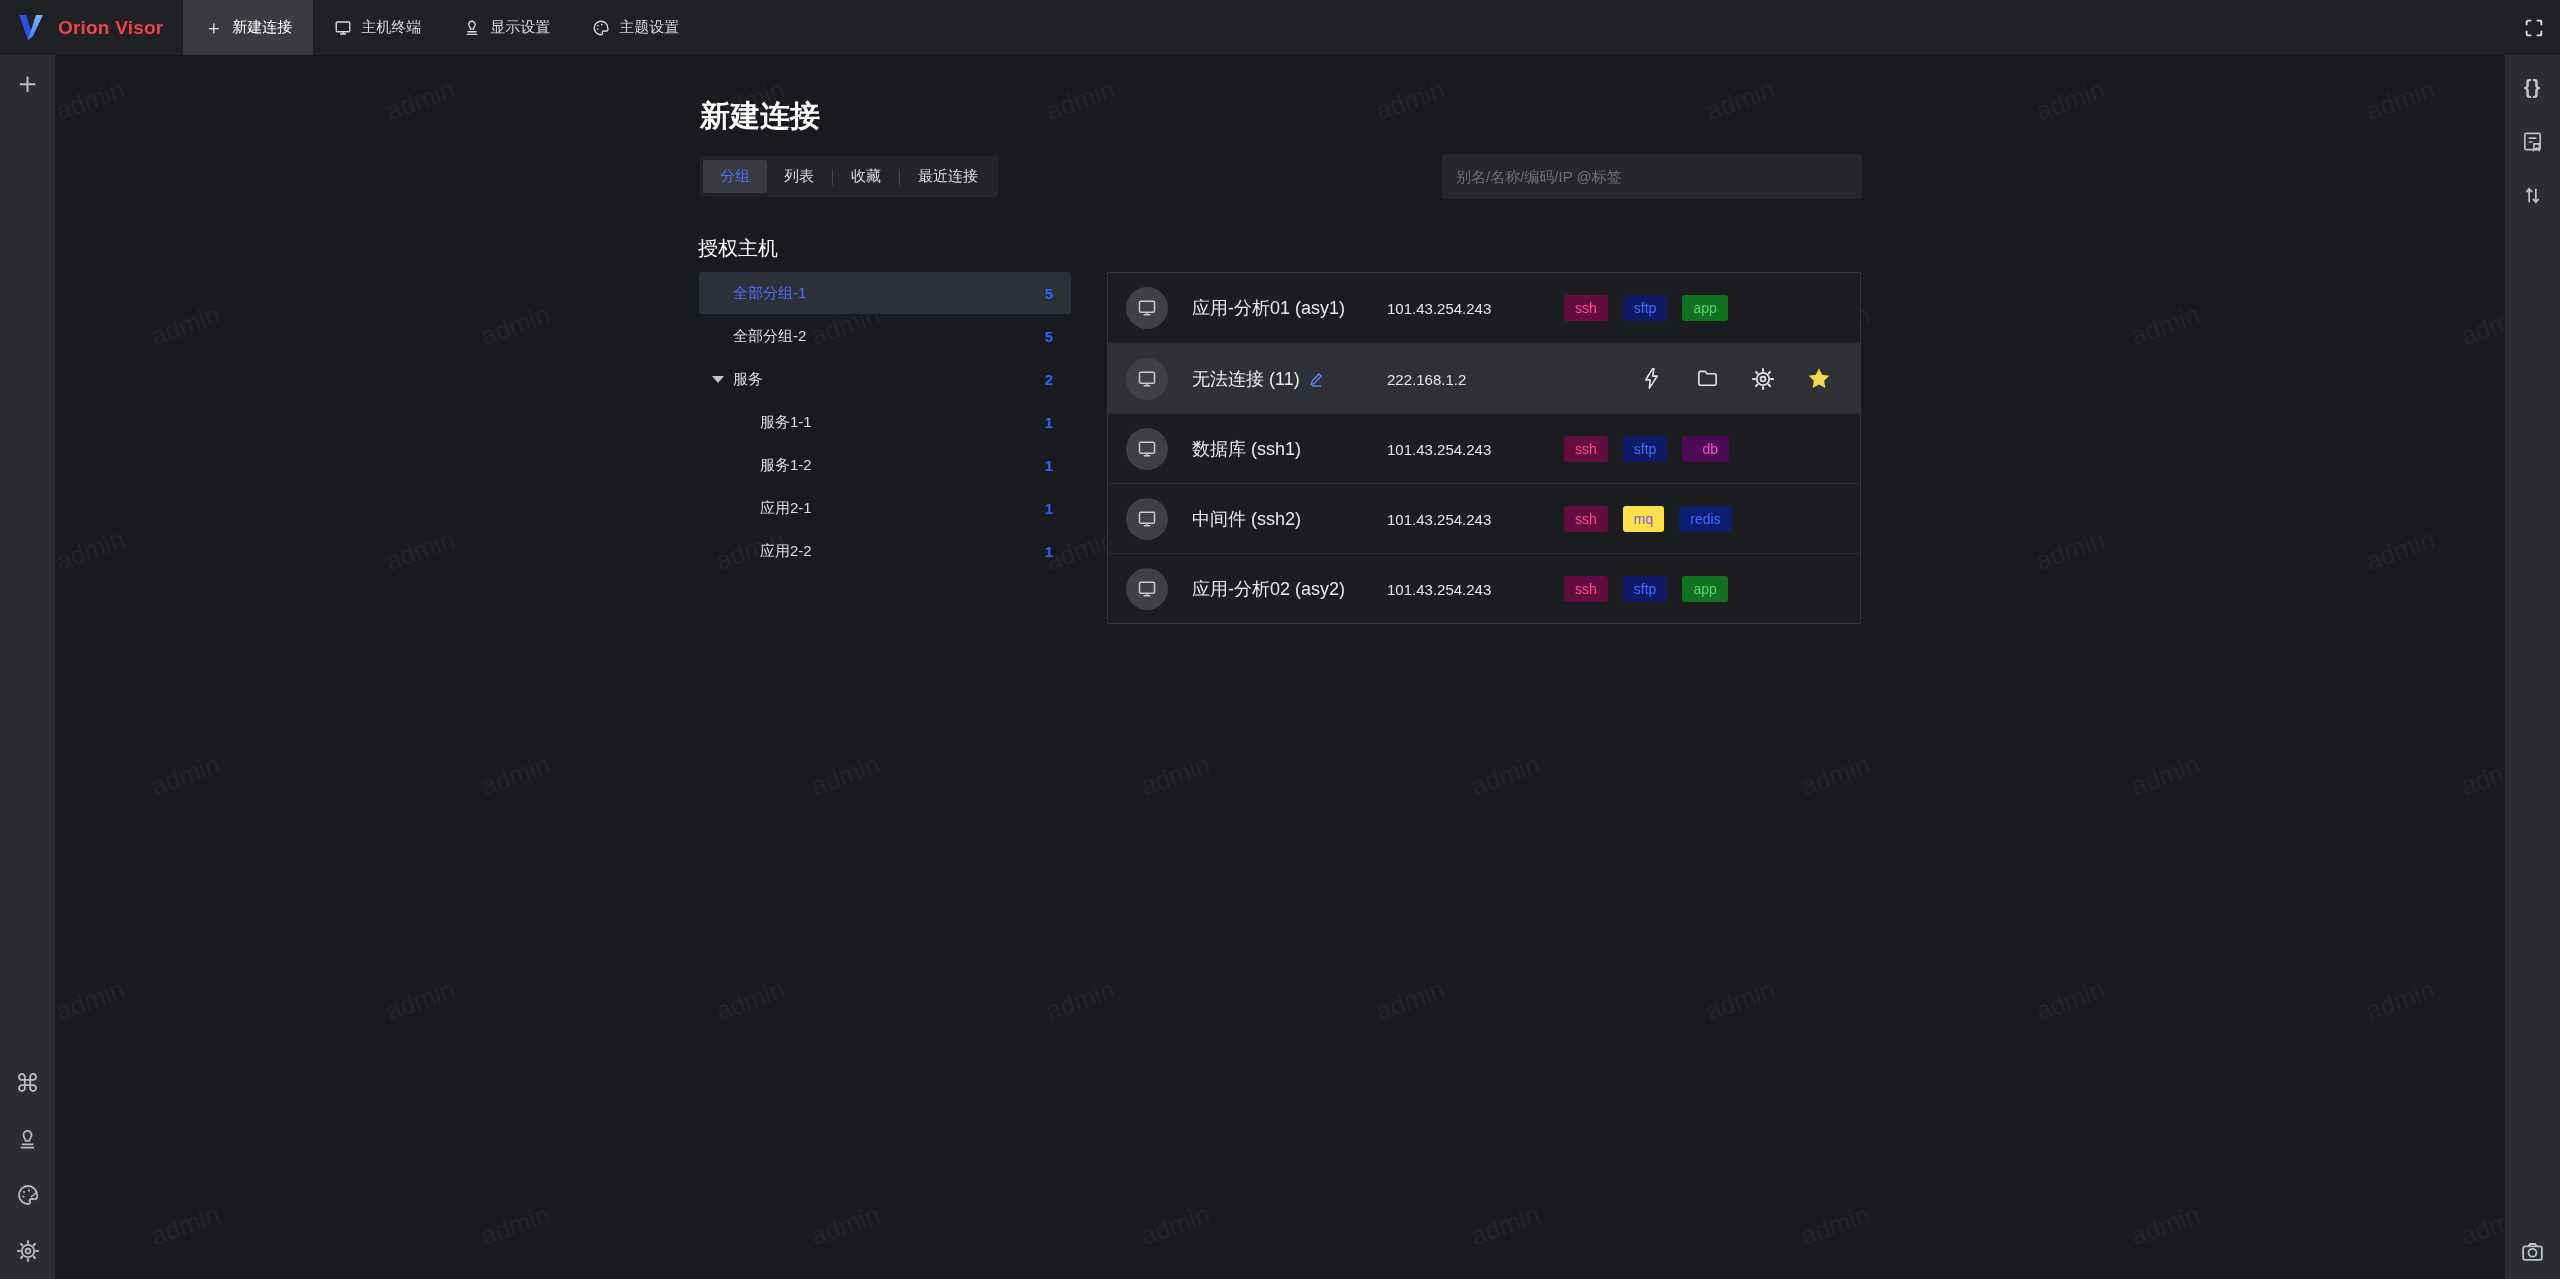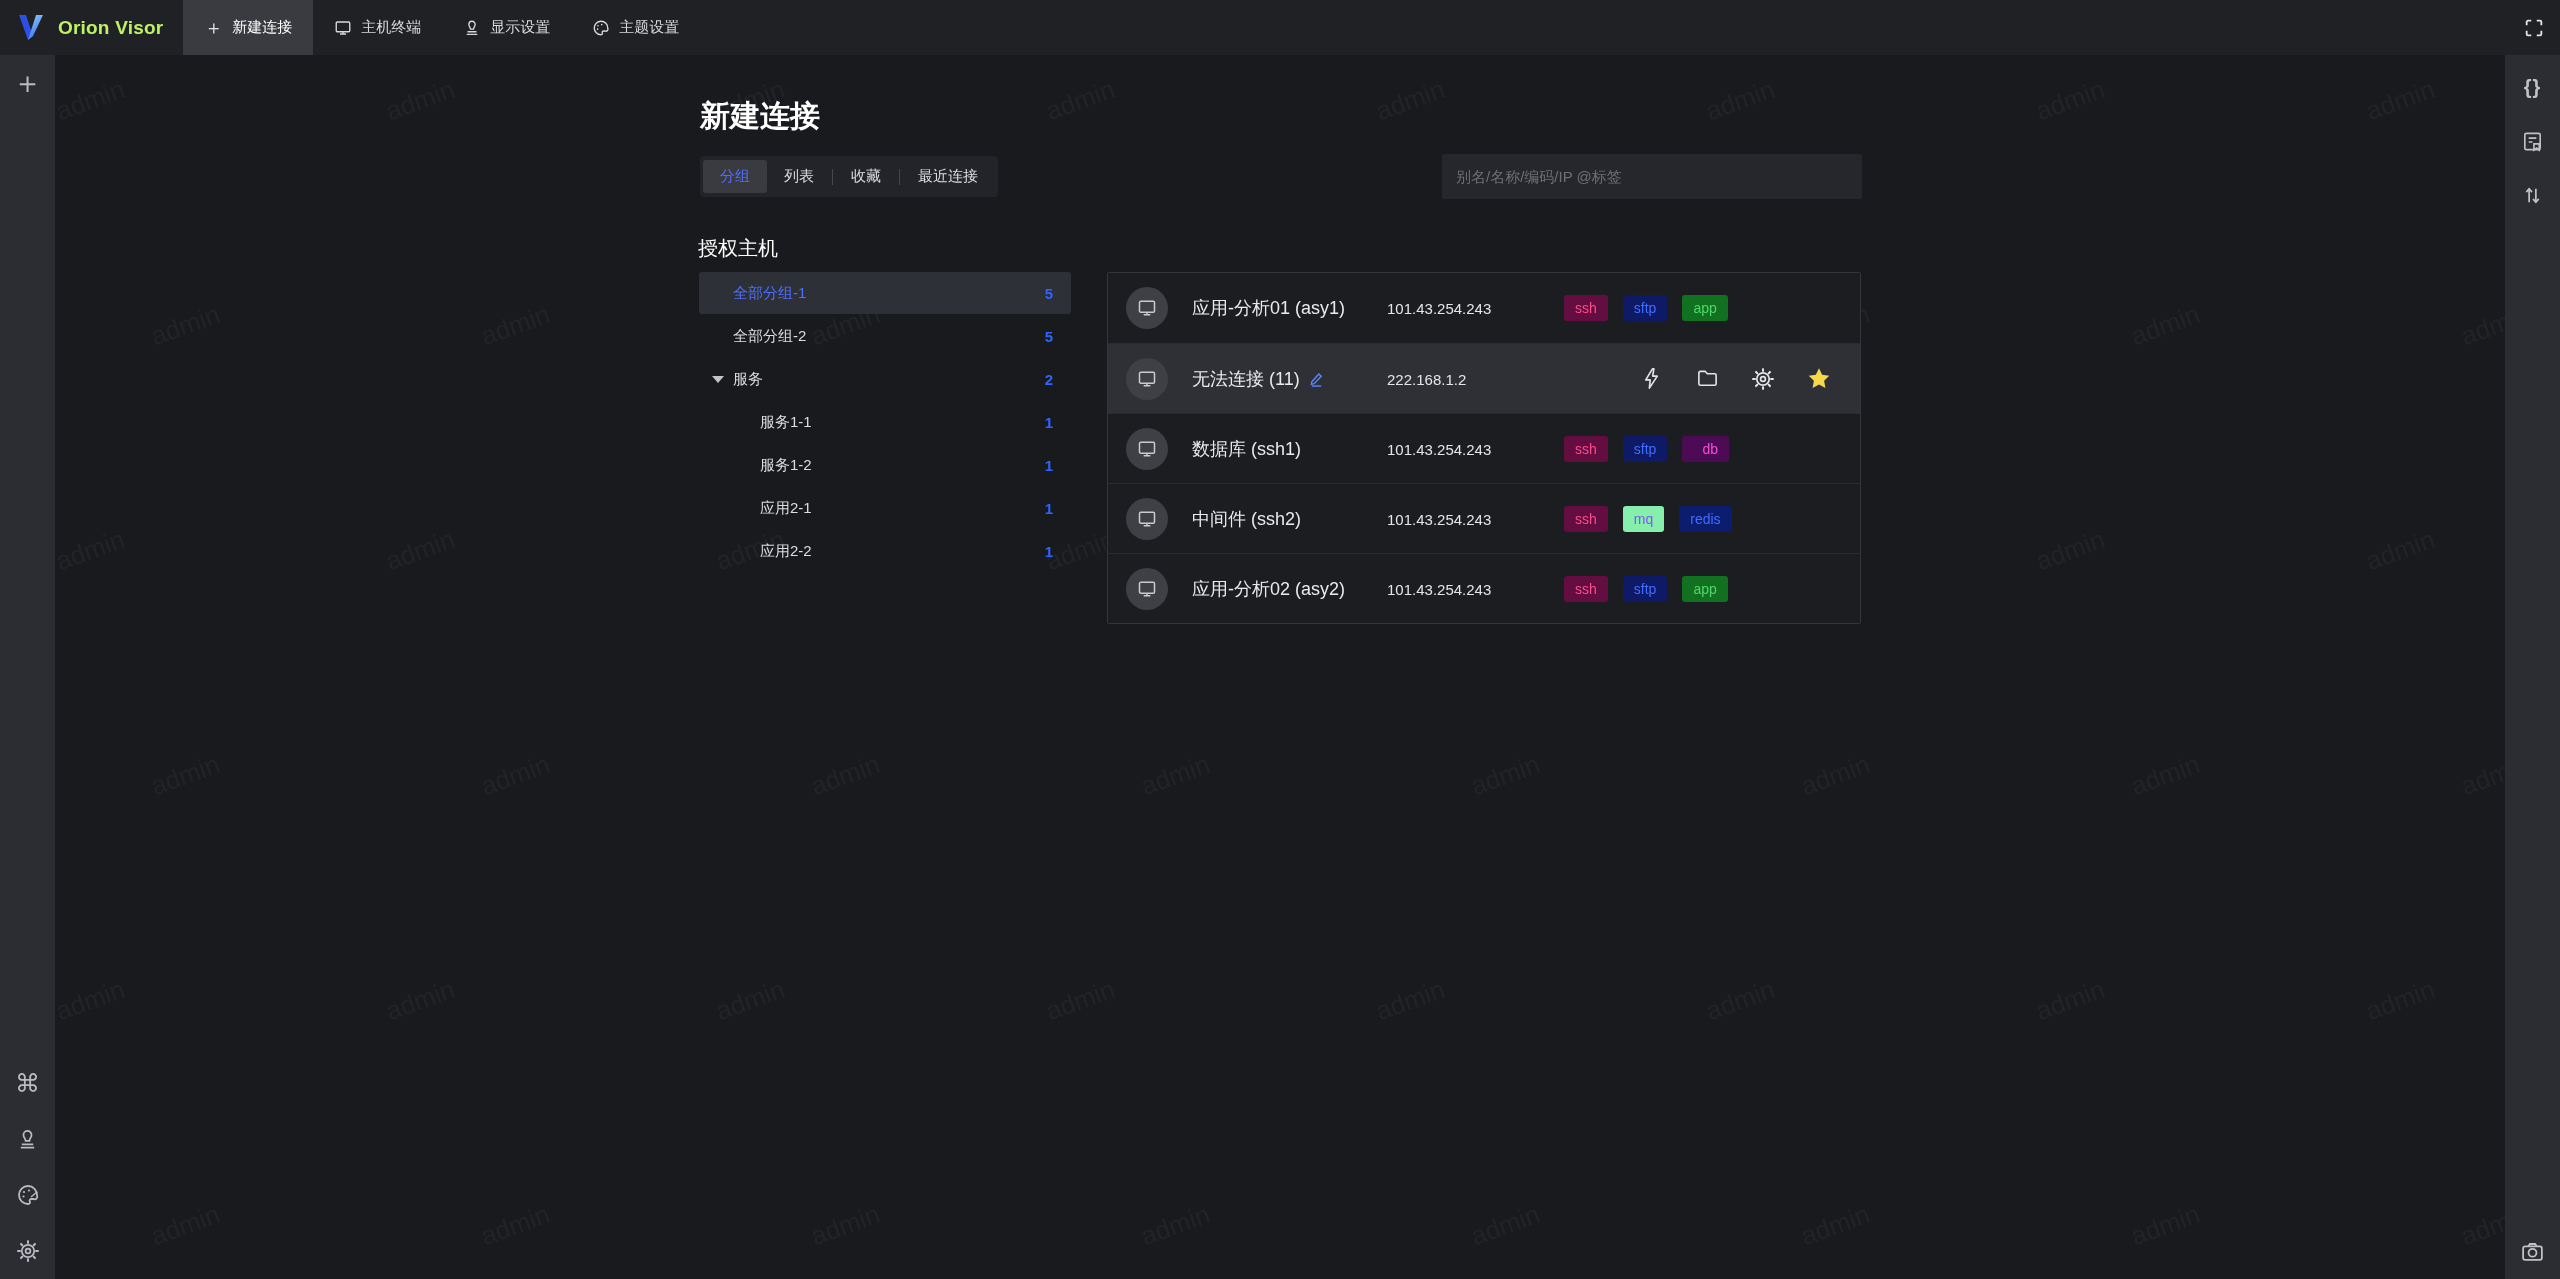--- a/index.html
+++ b/index.html
@@ -11,21 +11,21 @@
     color: #e8e9ec;
     overflow: hidden;
   }
   
   .topbar {
     position:absolute; top:0; left:0; width:2560px; height:55px;
     background:#202125; display:flex; align-items:stretch; z-index:30;
   }
   .logo-block { display:flex; align-items:center; gap:11px; padding:0 20px 0 15px; }
   .logo-mark { width:32px; height:32px; }
-  .logo-text { font-size:19px; font-weight:bold; color:#bef264; letter-spacing:.2px; }
+  .logo-text { font-size:19px; font-weight:bold; color:#ef4444; letter-spacing:.2px; }
   .nav-tab {
     display:flex; align-items:center; gap:9px; padding:0 21px;
     font-size:15px; color:#d8d9dc; cursor:pointer; user-select:none;
   }
   .nav-tab.active { background:#3a3b40; color:#ffffff; }
   .nav-tab svg, .nav-tab .plus-glyph { flex:0 0 auto; }
   .plus-glyph { font-size:19px; font-weight:400; color:#e2e3e6; line-height:1; }
   .fullscreen-btn {
     position:absolute; right:13px; top:15px; width:26px; height:26px;
     display:flex; align-items:center; justify-content:center; cursor:pointer;
@@ -97,21 +97,21 @@
   .edit-icon { display:inline-flex; cursor:pointer; }
   .host-ip { position:absolute; left:279px; top:50%; transform:translateY(-50%);
     font-size:15px; color:#e4e5e8; }
   .host-tags { position:absolute; left:456px; top:50%; transform:translateY(-50%);
     display:flex; gap:15px; }
   .tag { font-size:14px; padding:4px 11px; border-radius:3px; line-height:1.3; }
   .tag-ssh   { background:#630d41; color:#ff4d8a; }
   .tag-sftp  { background:#0e1a66; color:#3f6dff; }
   .tag-app   { background:#127021; color:#4fd969; }
   .tag-db    { background:#4d0b55; color:#f44fd8;padding-left:20px; }
-  .tag-mq    { background:#86efac; color:#7e55ff; }
+  .tag-mq    { background:#fde047; color:#7e55ff; }
   .tag-redis { background:#0c1d70; color:#3f6dff; }
   .host-actions { position:absolute; right:28px; top:50%; transform:translateY(-50%);
     display:flex; gap:30px; align-items:center; }
   .action-icon { width:26px; height:26px; display:flex; align-items:center; justify-content:center;
     color:#e3e4e7; cursor:pointer; }
   svg { display:block; }
 </style>
 </head>
 <body>
 

